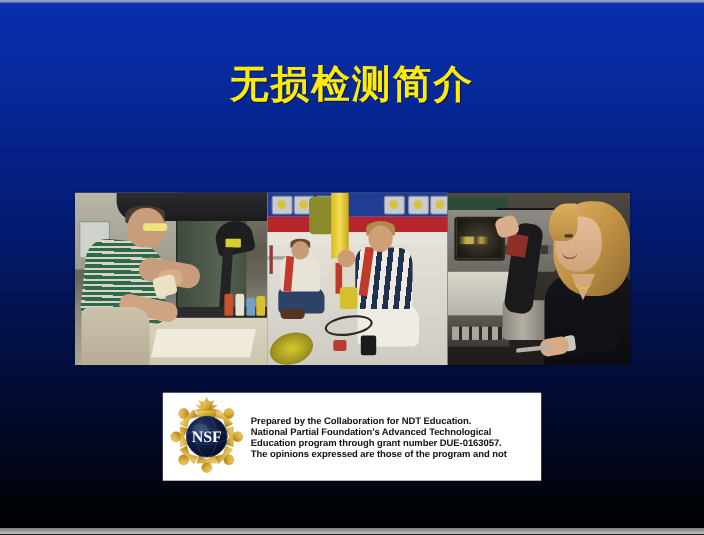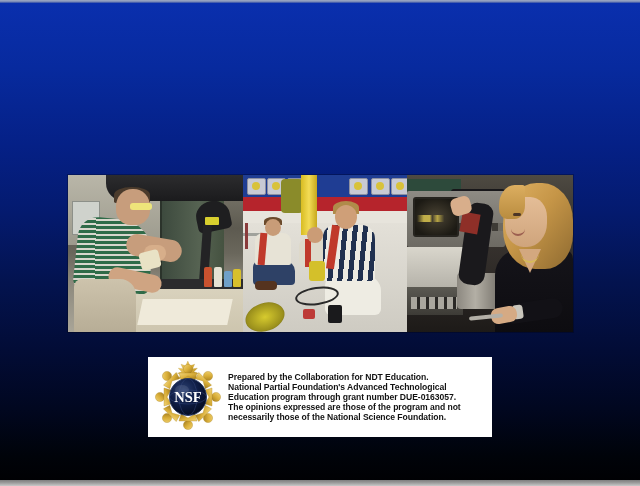--- a/index.html
+++ b/index.html
@@ -460,20 +460,21 @@
   }
   #credit-text .line { display: block; white-space: nowrap; }
 </style>
 </head>
 <body>
 
 <div id="slide">
 
   <div id="top-edge"></div>
 
+  <div id="title">无损检测简介</div>
 
   <div id="photo-strip">
 
     <div class="photo" id="photo-1">
       <div class="p1-wall"></div>
       <div class="p1-wallbox"></div>
       <div class="p1-cabinet"></div>
       <div class="p1-hood"></div>
       <div class="p1-lamp"></div>
       <div class="p1-lamp-tag"></div>
@@ -637,20 +638,19 @@
         <ellipse cx="32" cy="31" rx="7" ry="5" fill="#ffffff" opacity="0.1"></ellipse>
         <text x="38" y="43" text-anchor="middle" font-family="Liberation Serif, serif" font-size="14.5" font-weight="bold" fill="#ffffff">NSF</text>
       </svg>
     </div>
 
     <div id="credit-text">
       <span class="line">Prepared by the Collaboration for NDT Education.</span>
       <span class="line">National Partial Foundation's Advanced Technological</span>
       <span class="line">Education program through grant number DUE-0163057.</span>
       <span class="line">The opinions expressed are those of the program and not</span>
-      <span class="line">necessarily those of the National Science Foundation.</span>
     </div>
 
   </div>
 
   <div id="bottom-edge"></div>
 
 </div>
 
 </body></html>

